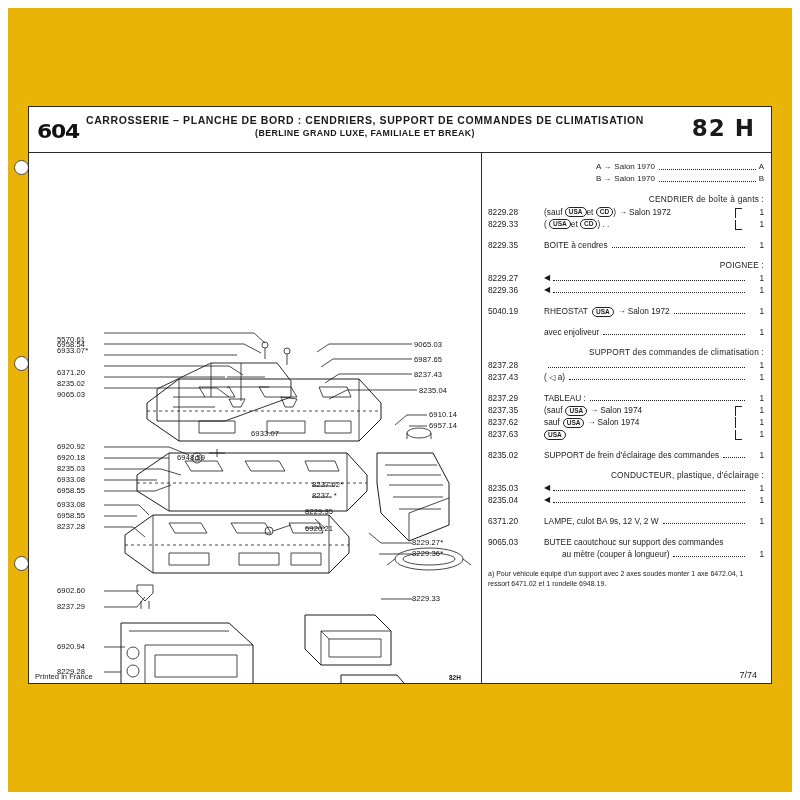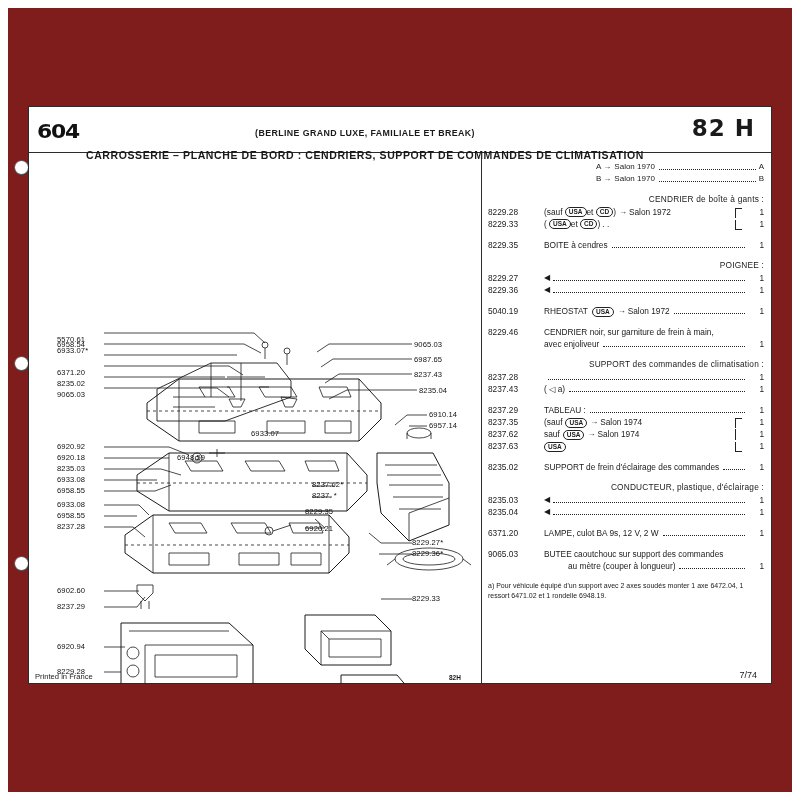--- a/index.html
+++ b/index.html
@@ -7,21 +7,21 @@
     width:800px;height:800px;
     background:#ffffff;
     font-family:"Liberation Sans", sans-serif;
     color:#1a1a1a;
     overflow:hidden;
   }
   .page{
     position:absolute;
     left:8px; top:8px;
     width:784px; height:784px;
-    background:#7f1d1d;
+    background:#eab308;
   }
   
   .sheet{
     position:absolute;
     left:20px; top:98px;
     width:744px; height:578px;
     background:#ffffff;
     border:1px solid #2b2b2b;
     box-sizing:border-box;
   }
@@ -55,21 +55,20 @@
     transform:scaleX(1.15);
     transform-origin:left center;
   }
   .hdr-title{
     position:absolute; left:56px; top:6px; width:560px;
     text-align:center;
     font-size:10.5px;
     font-weight:bold;
     letter-spacing:0.6px;
     line-height:14px;
-    margin-top:35px;
   }
   .hdr-sub{
     position:absolute; left:56px; top:21px; width:560px;
     text-align:center;
     font-size:8.8px;
     font-weight:bold;
     letter-spacing:0.4px;
   }
   .plate{
     position:absolute; right:16px; top:8px;
@@ -444,24 +443,20 @@
           <span class="chip" style="margin:0 4px">USA</span>
           <span class="arrow">→</span>
           <span class="desc" style="margin-left:3px">Salon 1972</span>
           <span class="dots"></span>
           <span class="qty">1</span>
         </div>
       </div>
 
       <div class="grp">
         <div class="row">
-          <span class="ref">8229.46</span>
-          <span class="desc">CENDRIER noir, sur garniture de frein à main,</span>
-        </div>
-        <div class="row">
           <span class="ref"></span>
           <span class="desc">avec enjoliveur</span>
           <span class="dots"></span>
           <span class="qty">1</span>
         </div>
       </div>
 
       <div class="grp">
         <div class="grp-title">SUPPORT des commandes de climatisation :</div>
         <div class="row" style="margin-top:2px">
@@ -547,21 +542,21 @@
         </div>
       </div>
 
       <div class="grp">
         <div class="row">
           <span class="ref">9065.03</span>
           <span class="desc">BUTEE caoutchouc sur support des commandes</span>
         </div>
         <div class="row">
           <span class="ref"></span>
-          <span class="desc" style="margin-left:24px">au mètre (couper à longueur)</span>
+          <span class="desc" style="margin-left:18px">au mètre (couper à longueur)</span>
           <span class="dots"></span>
           <span class="qty">1</span>
         </div>
       </div>
 
       <div class="note">
         <span>a)</span>
         <span>Pour véhicule équipé d'un support avec 2 axes soudés monter 1 axe 6472.04, 1 ressort 6471.02 et 1 rondelle 6948.19.</span>
       </div>
     </div>

